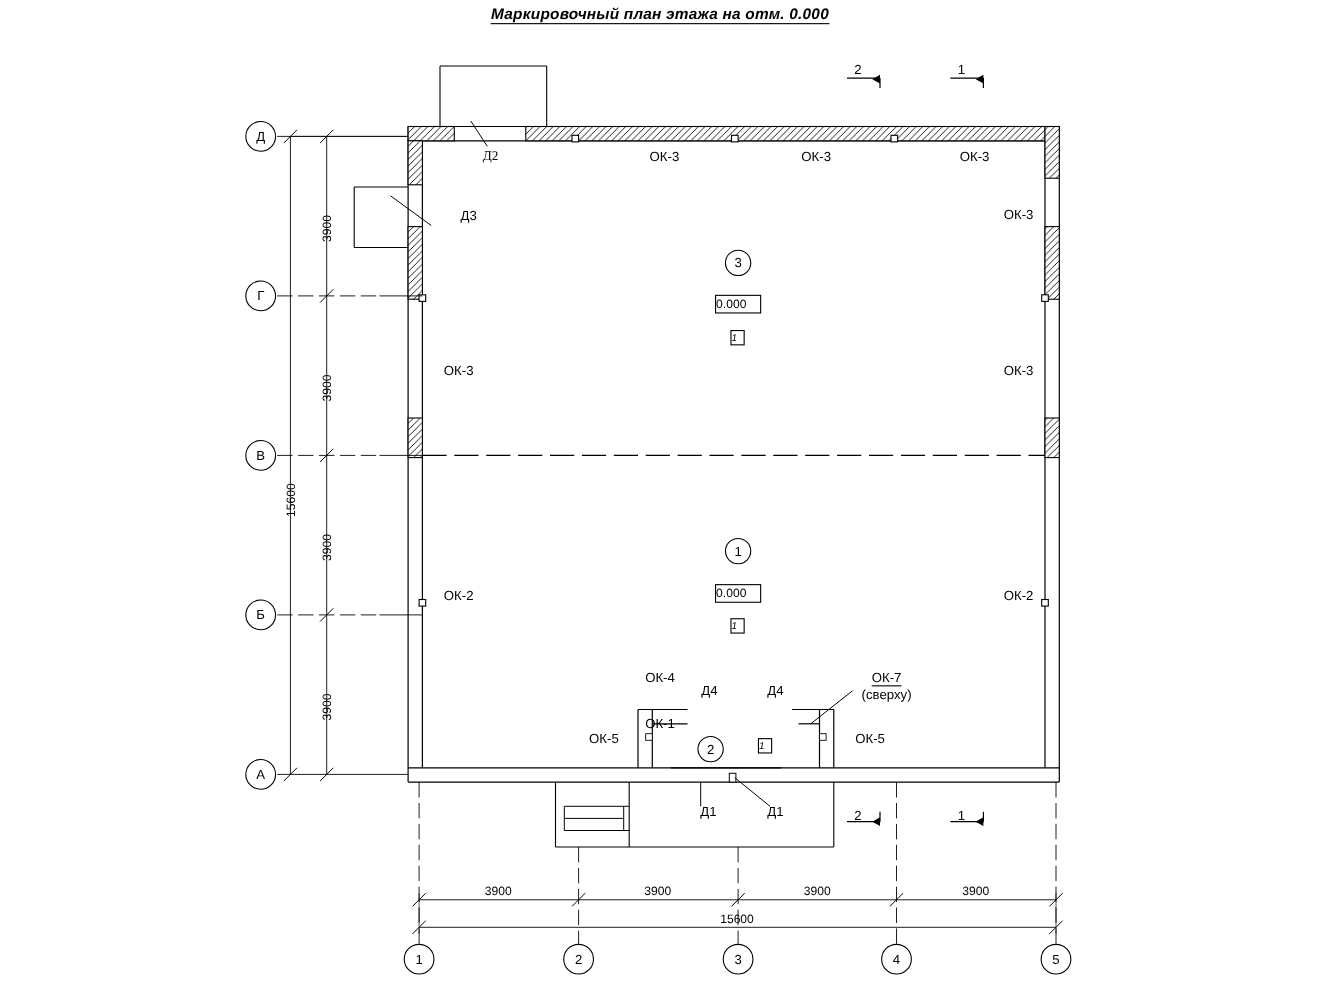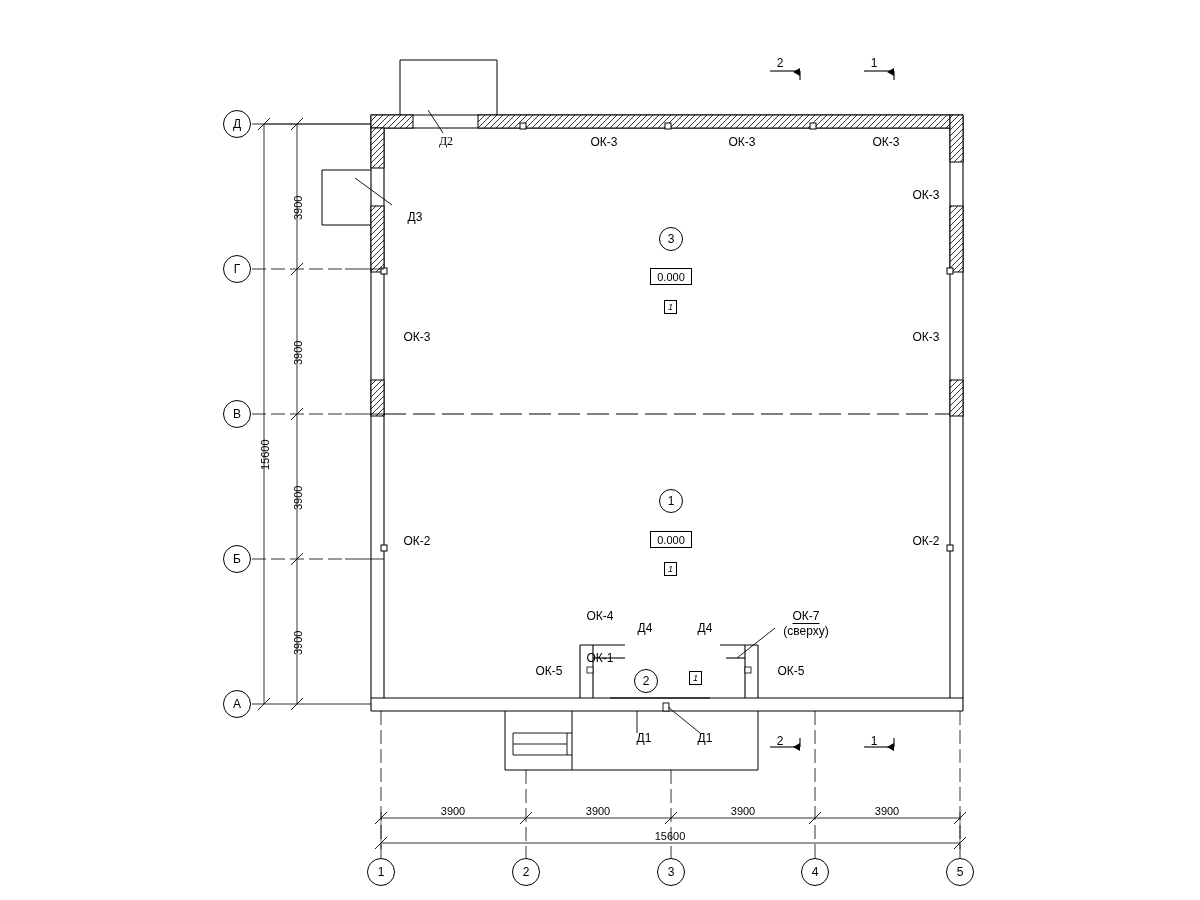--- a/index.html
+++ b/index.html
@@ -61,32 +61,32 @@
   }
   .axcirc { width: 28px; height: 28px; }
   .mkcirc { width: 24px; height: 24px; }
   .boxlbl {
     position: absolute;
     border: 1px solid #000;
     font-size: 11px;
     background: #fff;
     display: flex;
     align-items: center;
-    justify-content: center;
     box-sizing: border-box;
   }
   .lvl { width: 42px; height: 17px; font-size: 11px; }
   .sec { width: 13px; height: 14px; font-size: 9px; font-style: italic; }
   svg { position: absolute; left: 0; top: 0; }
 </style>
 </head>
 <body>
 
 <div id="sheet">
 
+  <div class="title"><span>Маркировочный план этажа на отм. 0.000</span></div>
 
   <svg width="1200" height="900">
     <defs>
       <pattern id="hatch" patternUnits="userSpaceOnUse" width="6" height="6">
         <rect width="6" height="6" fill="#ffffff"></rect>
         <path d="M0,6 L6,0 M-1.5,1.5 L1.5,-1.5 M4.5,7.5 L7.5,4.5" stroke="#000" stroke-width="0.8"></path>
       </pattern>
     </defs>
 
     <g stroke="#000" fill="none" stroke-width="1">
@@ -302,21 +302,21 @@
   <div class="lbl c" style="left:417px; top:535px;"><span>ОК-2</span></div>
   <div class="lbl c" style="left:926px; top:535px;"><span>ОК-2</span></div>
   <div class="lbl c" style="left:600px; top:610px;"><span>ОК-4</span></div>
   <div class="lbl c" style="left:549px; top:665px;"><span>ОК-5</span></div>
   <div class="lbl c" style="left:600px; top:652px;text-align:center;"><span>ОК-1</span></div>
   <div class="lbl c" style="left:791px; top:665px;"><span>ОК-5</span></div>
   <div class="lbl c" style="left:806px; top:610px; border-bottom:1px solid #000;"><span>ОК-7</span></div>
   <div class="lbl c" style="left:806px; top:625px;"><span>(сверху)</span></div>
 
   <div class="lbl c" style="left:446px; top:135px;font-family:Liberation Serif, serif;"><span>Д2</span></div>
-  <div class="lbl c" style="left:415px; top:190px;margin-top:21px;"><span>Д3</span></div>
+  <div class="lbl c" style="left:426px; top:190px;"><span>Д3</span></div>
   <div class="lbl c" style="left:645px; top:622px;"><span>Д4</span></div>
   <div class="lbl c" style="left:705px; top:622px;"><span>Д4</span></div>
   <div class="lbl c" style="left:644px; top:732px;"><span>Д1</span></div>
   <div class="lbl c" style="left:705px; top:732px;"><span>Д1</span></div>
 
   <div class="vert" style="left:292px; top:220px;"><span>3900</span></div>
   <div class="vert" style="left:292px; top:365px;"><span>3900</span></div>
   <div class="vert" style="left:292px; top:510px;"><span>3900</span></div>
   <div class="vert" style="left:292px; top:655px;"><span>3900</span></div>
   <div class="vert" style="left:259px; top:470px;"><span>15600</span></div>

